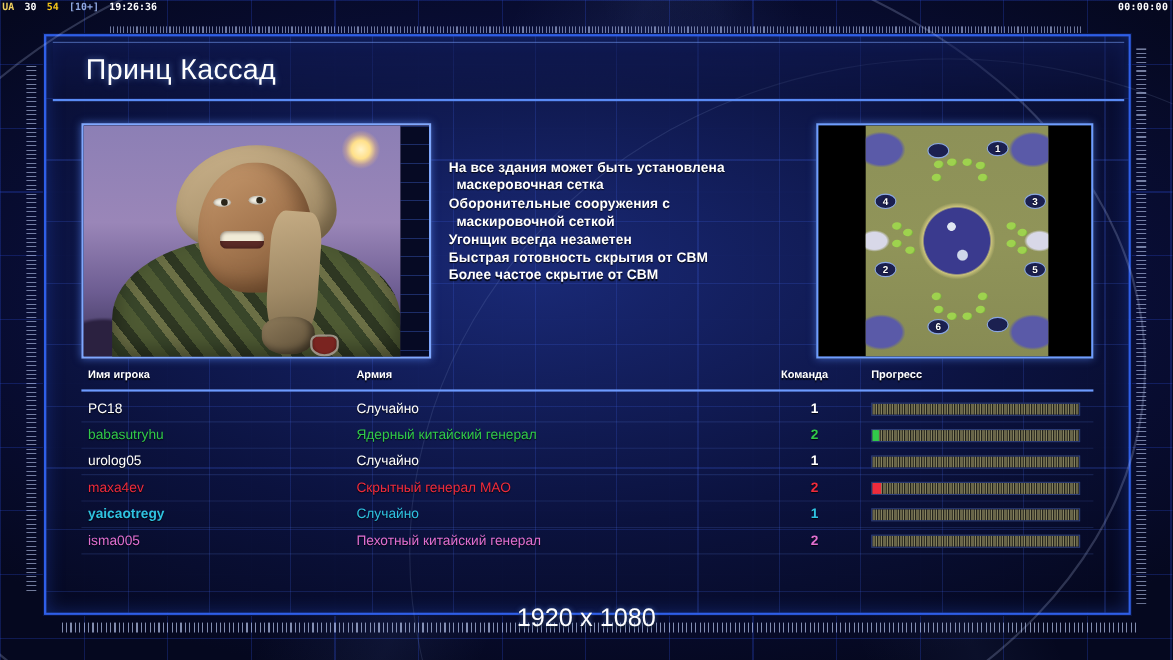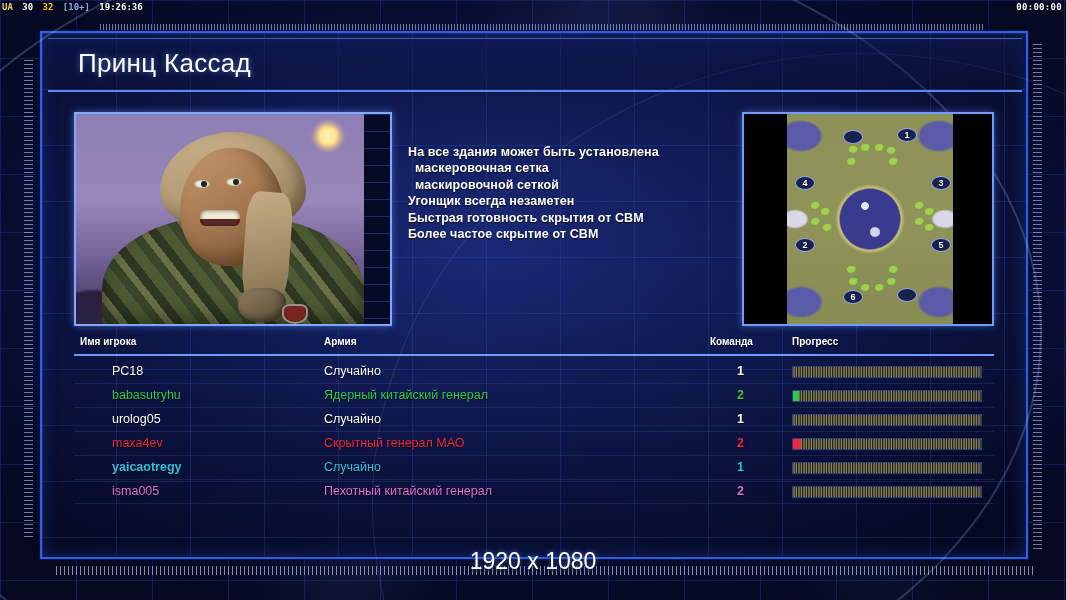--- a/index.html
+++ b/index.html
@@ -262,21 +262,21 @@
   .col-prog { left:718px; }
 
   .trow {
     position:absolute; left:0; width:920px; height:24px;
     border-bottom:1px solid rgba(90,130,230,.18);
   }
   .trow .cell {
     position:absolute; top:4px; font-size:12.5px; white-space:nowrap;
     text-shadow:0 1px 1px rgba(0,0,0,.85);
   }
-  .cell.name { left:6px;margin-left:32px; }
+  .cell.name { left:6px; }
   .cell.army { left:250px; }
   .cell.team { left:663px; font-weight:bold; }
 
   .progress {
     position:absolute; left:718px; top:6px; width:190px; height:12px;
     background:#0a0f36;
     border:1px solid rgba(110,150,240,.35);
     overflow:hidden;
   }
   .progress .ticks {
@@ -300,21 +300,21 @@
 </style>
 </head>
 <body>
 
 <div id="desktop"></div>
 <div id="desktop-sheen"></div>
 
 <div id="topbar">
   <span class="seg c-ping">UA</span>
   <span class="seg c-time">30</span>
-  <span class="seg c-ping2">32</span>
+  <span class="seg c-ping2">54</span>
   <span class="seg c-brk">[10+]</span>
   <span class="seg c-time">19:26:36</span>
 </div>
 <div id="topright">00:00:00</div>
 
 <div id="window">
   <div id="window-grid"></div>
   <div id="window-arc"></div>
   <div id="window-arc2"></div>
 
@@ -338,20 +338,21 @@
         <div id="portrait-mouth"></div>
         <div id="portrait-canteen"></div>
         <div id="portrait-cup"></div>
       </div>
       <div id="portrait-bar-r"></div>
     </div>
 
     <div id="desc">
         <div class="line">На все здания может быть установлена</div>
         <div class="line indent">маскеровочная сетка</div>
+        <div class="line">Оборонительные сооружения с</div>
         <div class="line indent">маскировочной сеткой</div>
         <div class="line">Угонщик всегда незаметен</div>
         <div class="line">Быстрая готовность скрытия от СВМ</div>
         <div class="line">Более частое скрытие от СВМ</div>
       </div>
 
     <div id="minimap-frame">
       <div id="minimap">
           <div class="mm-tree" style="left: 62px; top: 32px;"></div>
           <div class="mm-tree" style="left: 74px; top: 30px;"></div>

